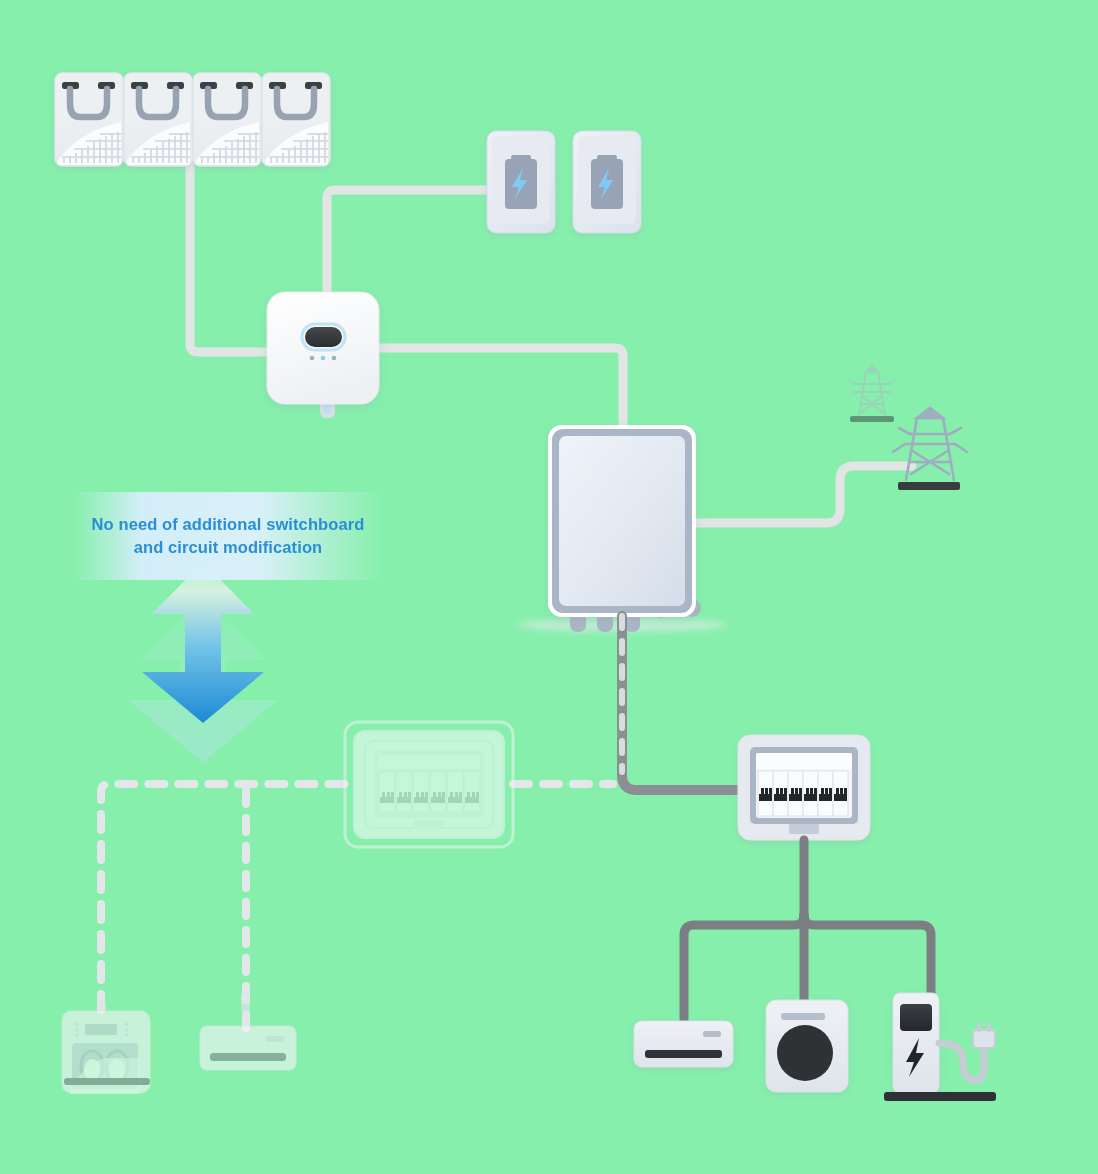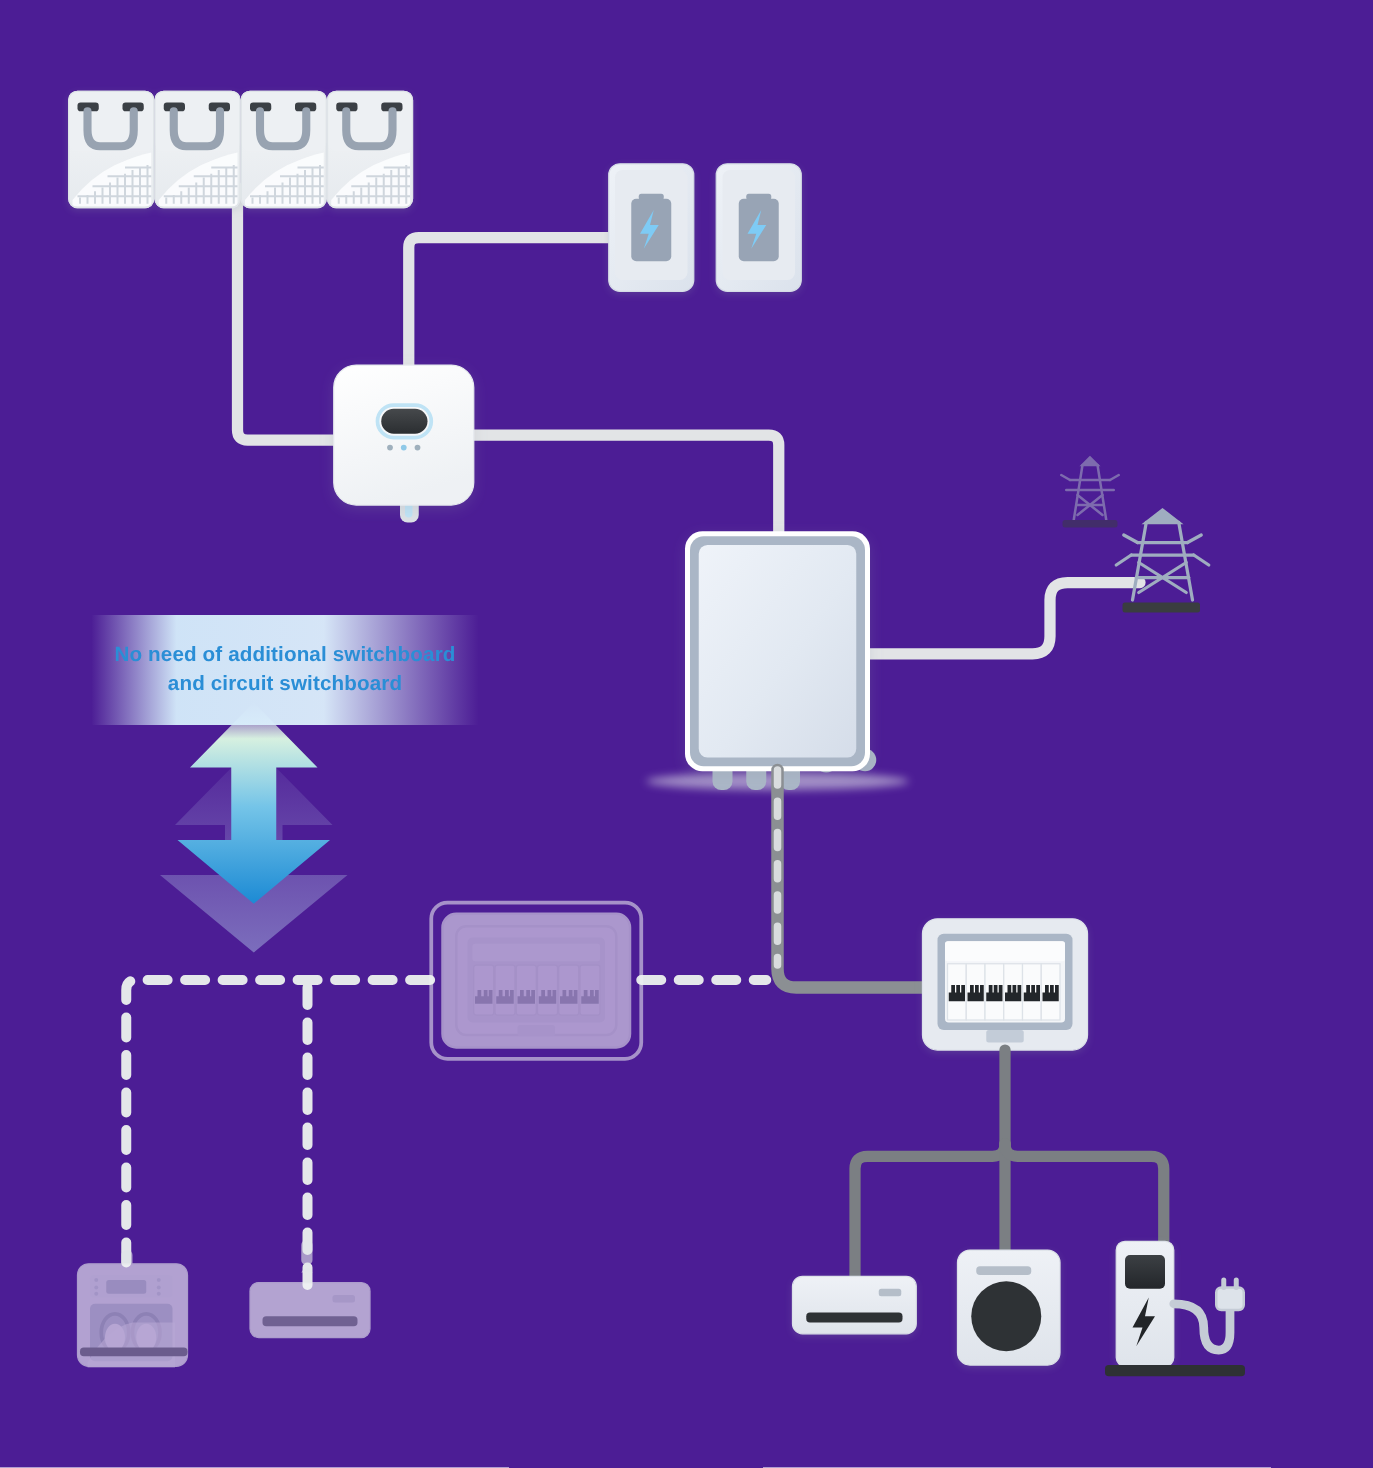--- a/index.html
+++ b/index.html
@@ -1,17 +1,17 @@
 <!DOCTYPE html>
 <html><head>
 <meta charset="utf-8">
 <style>
   html,body{margin:0;padding:0;background:#ffffff;}
   body{width:1098px;height:1174px;font-family:"Liberation Sans",sans-serif;overflow:hidden;}
-  #stage{position:relative;width:1098px;height:1174px;background:#4c1d95;}
+  #stage{position:relative;width:1098px;height:1174px;background:#86efac;}
   #stage svg{position:absolute;left:0;top:0;}
   .callout{
     position:absolute;left:73px;top:492px;width:310px;height:88px;
     display:flex;align-items:center;justify-content:center;
     background:linear-gradient(90deg,rgba(226,243,252,0) 0%,rgba(214,238,252,.95) 22%,rgba(221,240,252,.95) 60%,rgba(236,248,254,0) 100%);
     text-align:center;line-height:1.38;font-size:16.5px;font-weight:700;color:#2a8ed6;
     letter-spacing:.1px;
   }
   .callout span{display:block;}
 </style>
@@ -403,17 +403,17 @@
   <g>
     <path d="M140,660 L180,660 L180,700 L128,700 L203,762 L278,700 L226,700 L226,660 L266,660 L203,596 Z" fill="url(#arrowGhost)" opacity="0.55"></path>
     <path d="M152,614 L185,614 L185,672 L142,672 L203,723 L264,672 L221,672 L221,614 L254,614 L203,562 Z" fill="url(#arrowGrad)"></path>
   </g>
 
 </svg>
 
 <div class="callout">
   <div>
     <span>No need of additional switchboard</span>
-    <span>and circuit switchboard</span>
+    <span>and circuit modification</span>
   </div>
 </div>
 
 </div>
 
 </body></html>

